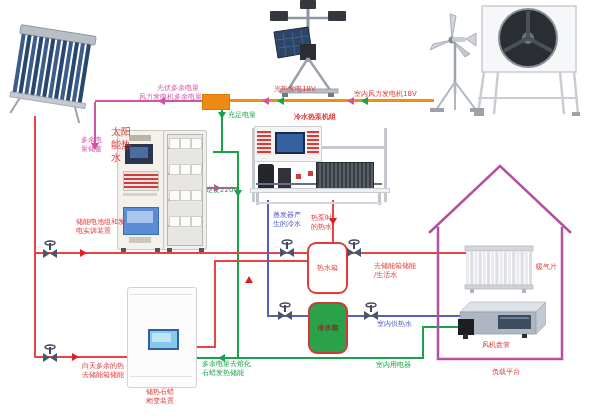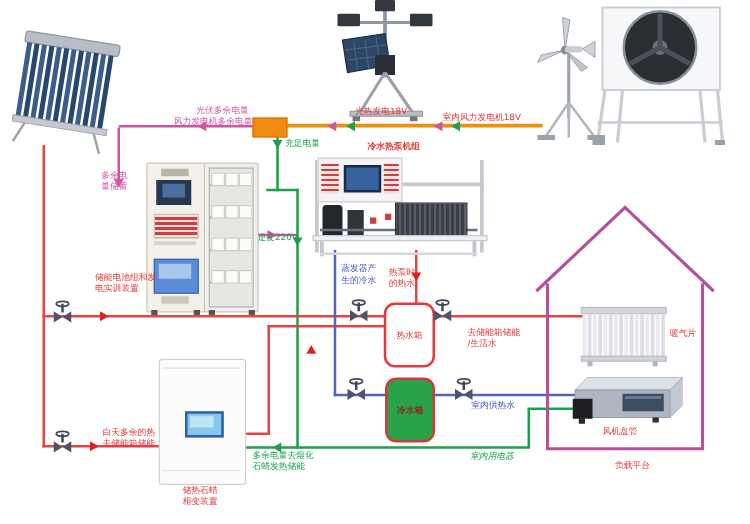--- a/index.html
+++ b/index.html
@@ -278,37 +278,38 @@
       <ellipse cx="8" cy="3" rx="5" ry="2" fill="none" stroke="#40495c" stroke-width="1.4"></ellipse>
       <rect x="7" y="3" width="2" height="7" fill="#40495c"></rect>
       <polygon points="1,9 8,13.5 1,18" fill="#4a5568"></polygon>
       <polygon points="15,9 8,13.5 15,18" fill="#4a5568"></polygon>
     </svg>
 
   <div class="lbl pink" style="left:117px;top:84px;width:82px;text-align:right;">光伏多余电量</div>
   <div class="lbl pink" style="left:117px;top:93px;width:85px;text-align:right;">风力发电机多余电量</div>
   <div class="lbl pink" style="left:81px;top:136px;width:23px;">多余电量储蓄</div>
   <div class="lbl green" style="left:228px;top:111px;">充足电量</div>
-  <div class="lbl red" style="left:284px;top:85px;">光热发电18V</div>
+  <div class="lbl red" style="left:274px;top:85px;">光热发电18V</div>
   <div class="lbl red" style="left:354px;top:90px;">室内风力发电机18V</div>
   <div class="lbl red" style="left:294px;top:113px;font-weight:bold;">冷水热泵机组</div>
   <div class="lbl green" style="left:206px;top:186px;">逆变220V</div>
   <div class="lbl red" style="left:76px;top:218px;width:54px;">储能电池组和发
 电实训装置</div>
+  <div class="lbl red" style="left:111px;top:125px;width:26px;font-size:10px;line-height:13px;z-index:5;">太阳能热水</div>
   <div class="lbl blue" style="left:273px;top:211px;">蒸发器产
 生的冷水</div>
   <div class="lbl red" style="left:311px;top:214px;">热泵时
 的热水</div>
   <div class="lbl red" style="left:374px;top:262px;">去储能箱储能
 /生活水</div>
   <div class="lbl red" style="left:536px;top:263px;">暖气片</div>
   <div class="lbl blue" style="left:377px;top:320px;">室内供热水</div>
   <div class="lbl red" style="left:482px;top:341px;">风机盘管</div>
-  <div class="lbl green" style="left:376px;top:361px;font-style:italic;">室内用电器</div>
+  <div class="lbl green" style="left:376px;top:361px;">室内用电器</div>
   <div class="lbl green" style="left:202px;top:360px;">多余电量去熔化
 石蜡发热储能</div>
-  <div class="lbl red" style="left:82px;top:342px;text-align:right;">白天多余的热
+  <div class="lbl red" style="left:82px;top:362px;text-align:right;">白天多余的热
 去储能箱储能</div>
   <div class="lbl red" style="left:140px;top:388px;width:40px;text-align:center;">储热石蜡
 相变装置</div>
   <div class="lbl red" style="left:492px;top:368px;">负载平台</div>
 
 </div>
 
 </body></html>

